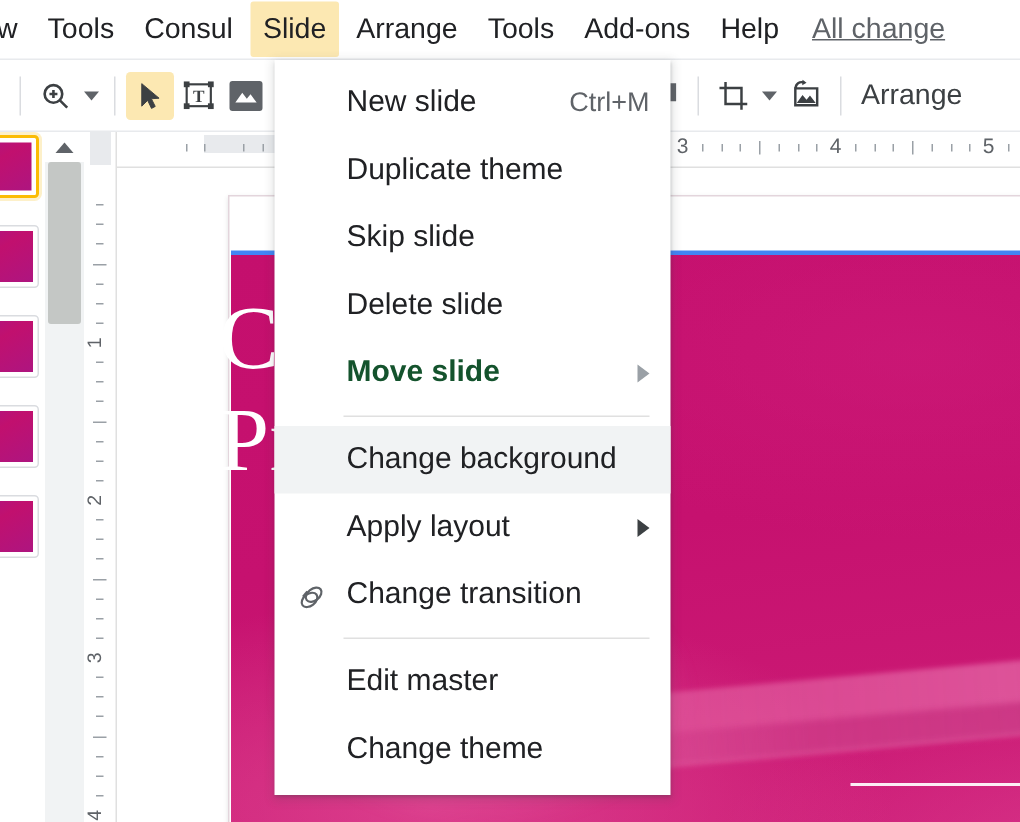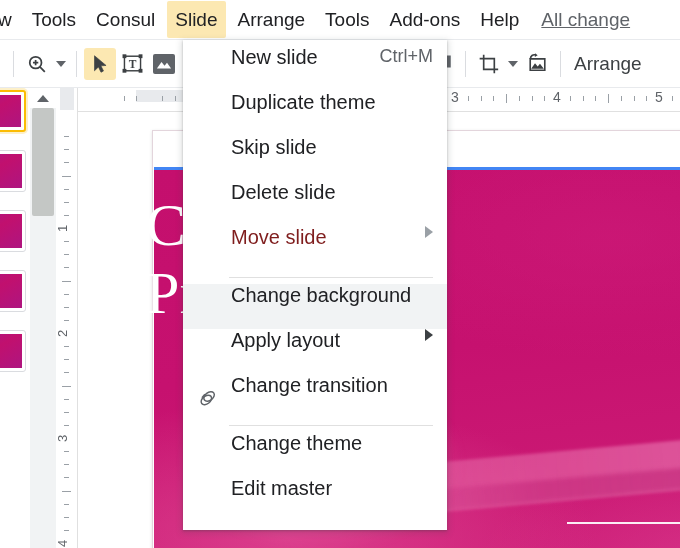--- a/index.html
+++ b/index.html
@@ -185,26 +185,26 @@
   }
 
   
   .dropdown {
     position:absolute; left:183px; top:40px; width:264px;
     background:#ffffff;
     box-shadow:0 2px 6px 2px rgba(60,64,67,.15), 0 1px 2px rgba(60,64,67,.3);
     padding:6px 0 8px 0; z-index:50;
   }
   .mrow {
-    position:relative; height:45px; display:flex; 
+    position:relative; height:45px; display:flex; align-items:center;
     padding:0 14px 0 48px; cursor:pointer;
   }
   .mrow.hl { background:#f1f3f4; }
   .mrow .mlabel { font-size:20px; color:#202124; white-space:nowrap; }
-  .mrow.disabled .mlabel { color:#7f1d1d; }
+  .mrow.disabled .mlabel { color:#14532d;font-weight:bold; }
   .mrow .maccel {
     margin-left:auto; font-size:18px; color:#5f6368; white-space:nowrap;
   }
   .mrow .marrow {
     margin-left:auto; width:0;height:0;
     border-top:6px solid transparent; border-bottom:6px solid transparent;
     border-left:8px solid #3c4043;
   }
   .mrow.disabled .marrow { border-left-color:#9aa0a6; }
   .mrow .micon {
@@ -469,20 +469,20 @@
           <svg width="22" height="22" viewBox="0 0 24 24">
             <ellipse cx="10.2" cy="15.2" rx="6.4" ry="4.3" fill="none" stroke="#5f6368" stroke-width="1.6" transform="rotate(-38 10.2 15.2)"></ellipse>
             <ellipse cx="13.2" cy="11.4" rx="6.4" ry="4.3" fill="none" stroke="#5f6368" stroke-width="1.6" transform="rotate(-38 13.2 11.4)"></ellipse>
             <path d="M5.4 12.8 L8.6 9.0" stroke="#5f6368" stroke-width="1.6" fill="none"></path>
           </svg>
         </span>
         <span class="mlabel">Change transition</span>
       </div>
       <div class="msep"></div>
       <div class="mrow">
+        <span class="mlabel">Edit master</span>
+      </div>
+      <div class="mrow">
         <span class="mlabel">Change theme</span>
       </div>
-      <div class="mrow">
-        <span class="mlabel">Edit master</span>
-      </div>
     </div>
 
 </div>
 
 </body></html>

